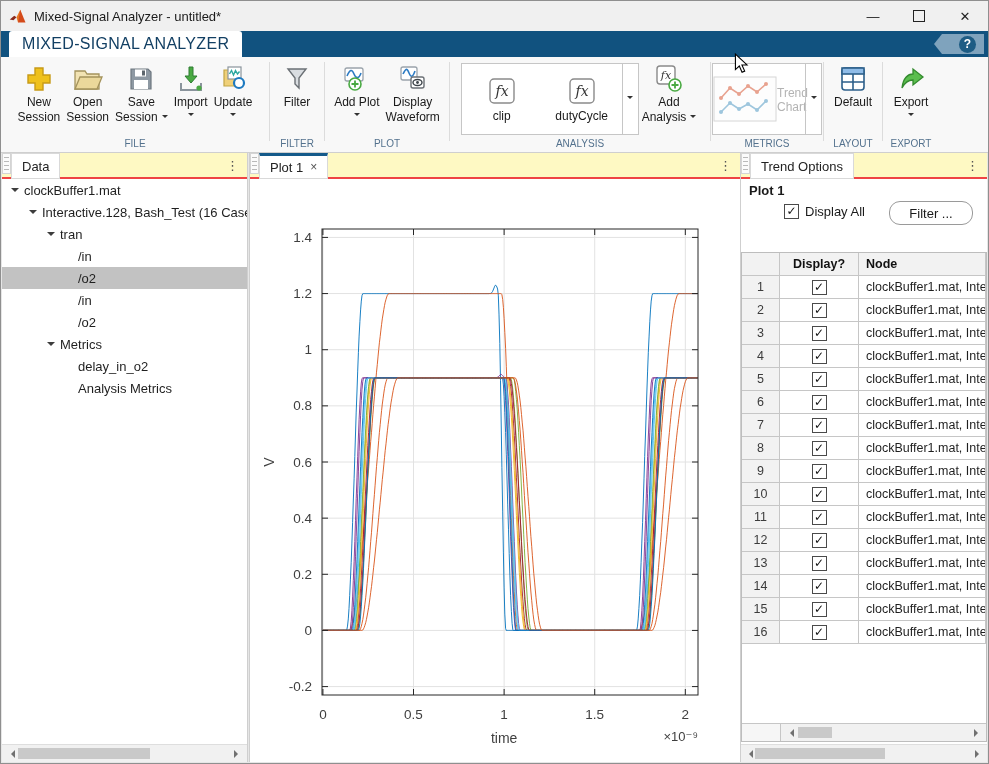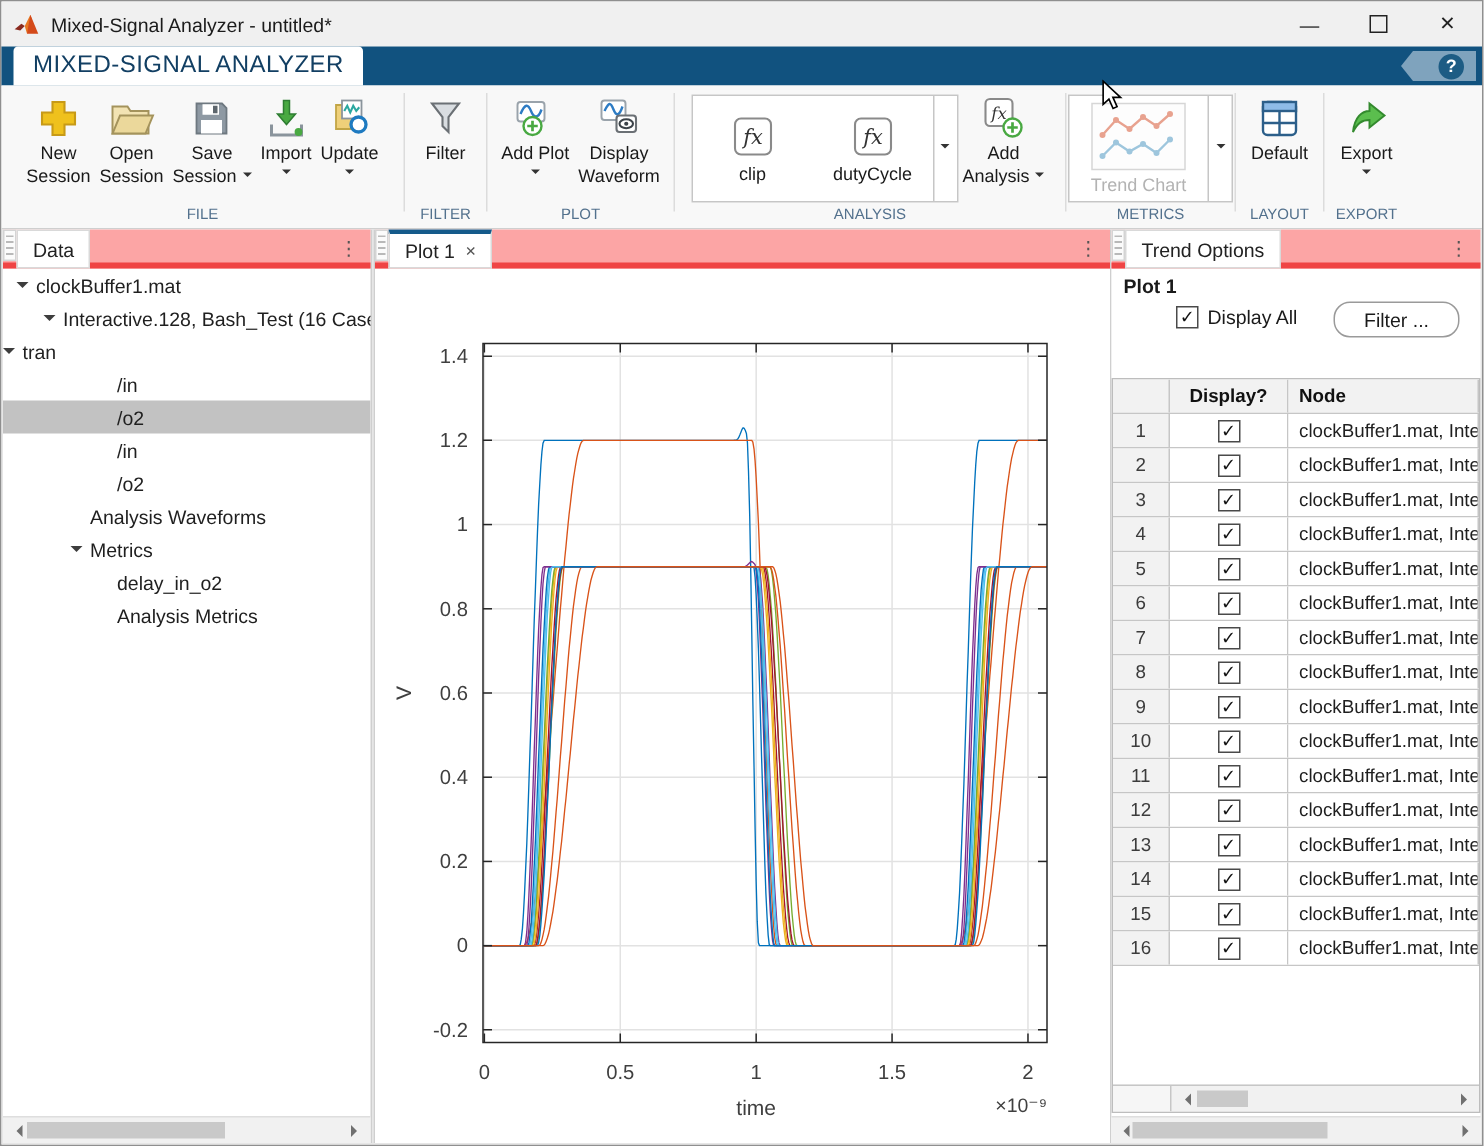--- a/index.html
+++ b/index.html
@@ -31,31 +31,31 @@
   .ts-sep{width:1px;background:#dcdcdc;margin:5px 0 11px;flex:0 0 auto;}
   .ts-btn{display:flex;flex-direction:column;align-items:center;padding:1px 3px;}
   .ts-btn .icon{width:32px;height:32px;display:flex;align-items:center;justify-content:center;}
   .ts-btn .lbl{font-size:12px;color:#1a1a1a;text-align:center;line-height:15px;white-space:nowrap;}
   .caret{display:inline-block;width:0;height:0;border:3.5px solid transparent;border-top-color:#333;margin-left:4px;vertical-align:middle;}
   .caret-below{margin:3px 0 0 0;}
   .gallery{display:flex;border:1px solid #c6c6c6;background:#fff;height:70px;margin-top:1px;}
   .gallery-item{width:80px;display:flex;flex-direction:column;align-items:center;justify-content:center;}
   .gallery-item .glbl{font-size:12px;color:#1a1a1a;margin-top:3px;}
   .gallery-drop{width:15px;border-left:1px solid #c6c6c6;display:flex;align-items:center;justify-content:center;}
-  .tile{width:92px;display:flex;flex-direction:column;align-items:center;justify-content:center;}
+  .tile{width:92px;display:flex;flex-direction:row;align-items:center;justify-content:flex-start;}
   .tile .glbl{font-size:12px;color:#b3b3b3;margin-top:2px;}
   #collapse-btn{position:absolute;right:12px;bottom:8px;}
 
   
   #workspace{position:absolute;left:0;top:152px;right:0;bottom:0;background:#e6e6e6;}
   .panel{position:absolute;top:0;bottom:1px;background:#fff;}
   #left-panel{left:1px;width:245px;border-right:1px solid #cfcfcf;}
   #center-panel{left:248px;width:490px;border-right:1px solid #cfcfcf;border-left:1px solid #cfcfcf;}
   #right-panel{left:740px;right:1px;}
-  .tabstrip{position:absolute;left:0;top:0;right:0;height:26px;background:#fca5a5;border-bottom:4px solid #ef4444;box-sizing:border-box;}
+  .tabstrip{position:absolute;left:0;top:0;right:0;height:26px;background:#fef9c3;border-bottom:2px solid #ef4444;box-sizing:border-box;}
   .grab{position:absolute;left:0;top:0;width:9px;height:21px;background:#fbfbfb;border:1px solid #d4d4d4;box-sizing:border-box;
     background-image:repeating-linear-gradient(#b9b9b9 0 1px,transparent 1px 4px);background-size:5px 13px;background-position:1px 3px;background-repeat:no-repeat;}
   .ptab{position:absolute;top:0;height:26px;background:#fff;border:1px solid #d9d9d9;box-sizing:border-box;
     display:flex;align-items:center;padding:0 10px;font-size:13px;color:#222;}
   .ptab.focus{border-top:3px solid #155a8a;}
   .tab-close{margin-left:7px;color:#555;font-size:12px;}
   .ellipsis{position:absolute;right:8px;top:5px;color:#555;font-size:13px;letter-spacing:0;}
 
   
   #tree{position:absolute;left:0;top:26px;right:0;bottom:18px;overflow:hidden;}
@@ -379,38 +379,35 @@
       </div>
       <div id="tree">
           <div class="tree-row" style="padding-left: 9px;">
             <span class="tw-arrow"></span>
             <span>clockBuffer1.mat</span>
           </div>
           <div class="tree-row" style="padding-left: 27px;">
             <span class="tw-arrow"></span>
             <span>Interactive.128, Bash_Test  (16 Cases)</span>
           </div>
-          <div class="tree-row" style=" text-align: center;">
+          <div class="tree-row" style="padding-left: 45px; text-align: center;">
             <span class="tw-arrow"></span>
             <span>tran</span>
           </div>
           <div class="tree-row" style="padding-left: 76px;">
             <span>/in</span>
           </div>
           <div class="tree-row sel" style="padding-left: 76px;">
             <span>/o2</span>
           </div>
           <div class="tree-row" style="padding-left: 76px;">
             <span>/in</span>
           </div>
           <div class="tree-row" style="padding-left: 76px;">
             <span>/o2</span>
-          </div>
-          <div class="tree-row" style="padding-left: 58px;">
-            <span>Analysis Waveforms</span>
           </div>
           <div class="tree-row" style="padding-left: 45px;">
             <span class="tw-arrow"></span>
             <span>Metrics</span>
           </div>
           <div class="tree-row" style="padding-left: 76px;">
             <span>delay_in_o2</span>
           </div>
           <div class="tree-row" style="padding-left: 76px;">
             <span>Analysis Metrics</span>

